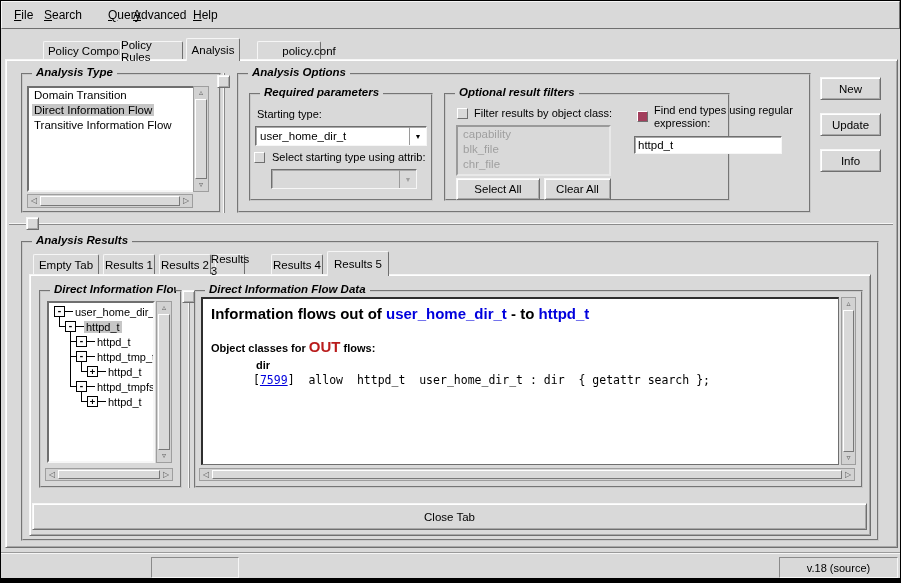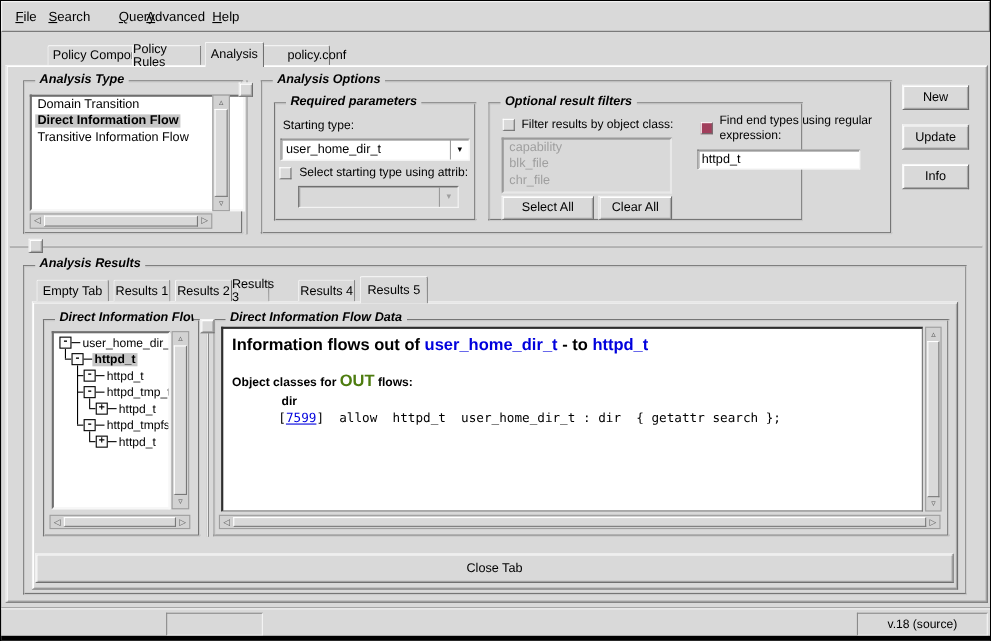--- a/index.html
+++ b/index.html
@@ -17,21 +17,21 @@
   .tab.selected{z-index:6;}
   .panel{background:#d9d9d9;border:1px solid;border-color:#f6f6f6 #6f6f6f #6f6f6f #f6f6f6;box-shadow:inset 1px 1px 0 #ffffff, inset -1px -1px 0 #a8a8a8;box-sizing:border-box;}
   
   .menubar{border:1px solid;border-color:#f6f6f6 #6f6f6f #6f6f6f #f6f6f6;box-sizing:border-box;background:#d9d9d9;}
   .menu-item{position:absolute;top:0;height:26px;line-height:26px;font-size:12px;}
   .mn{text-decoration:underline;text-underline-offset:1px;}
   
   .list{background:#fff;border:2px solid;border-color:#6f6f6f #f7f7f7 #f7f7f7 #6f6f6f;overflow:hidden;box-sizing:border-box;}
   .list .item{height:15px;line-height:15px;padding-left:3px;white-space:nowrap;font-size:11.5px;}
   .list .item span{padding:0 2px;}
-  .sel-bg{background:#c6c6c6;font-weight:bold;}
+  .sel-bg{background:#c6c6c6;}
   .list.disabled{background:#d9d9d9;border-color:#9a9a9a #e8e8e8 #e8e8e8 #9a9a9a;}
   .gray{color:#9f9f9f;}
   
   .sb{background:#d2d2d2;border:1px solid #9e9e9e;box-sizing:border-box;}
   .sb .ar{position:absolute;display:flex;align-items:center;justify-content:center;font-size:8px;color:#5f5f5f;line-height:1;}
   .sbv .ar{left:0;right:0;height:12px;}
   .sbv .up{top:0;} .sbv .down{bottom:0;}
   .sbv .th{position:absolute;left:1px;right:1px;top:12px;bottom:12px;background:#d9d9d9;border:1px solid;border-color:#fff #787878 #787878 #fff;}
   .sbh .ar{top:0;bottom:0;width:12px;}
   .sbh .l{left:0;} .sbh .r{right:0;}
@@ -54,21 +54,21 @@
   .trow{position:absolute;height:13px;display:flex;align-items:center;white-space:nowrap;}
   .tbox{width:11px;height:11px;border:1px solid #000;background:#fcfcfc;box-sizing:border-box;font:bold 9px/8px "DejaVu Sans Mono",monospace;text-align:center;flex:none;}
   .tdash{width:8px;height:0;border-top:1px solid #000;flex:none;}
   .tlabel{font-size:11px;padding:0 2px;white-space:pre;}
   .vline,.hline{position:absolute;background:#000;}
   
   .txt{background:#fff;border-style:solid;border-width:2px 1px 1px 2px;border-color:#2e2e2e #6f6f6f #6f6f6f #2e2e2e;overflow:hidden;box-sizing:border-box;}
   .h1{position:absolute;left:8px;top:6px;font-weight:bold;font-size:15px;white-space:pre;}
   .blue{color:#0000dd;}
   .h2{position:absolute;left:8px;top:39px;font-weight:bold;font-size:11px;white-space:pre;}
-  .h2 .kw{color:#4d7c0f;font-size:15px;}
+  .h2 .kw{color:#b91c1c;font-size:15px;}
   .objclass{position:absolute;left:53px;top:60px;font-weight:bold;font-size:11px;}
   .rule{position:absolute;left:50px;top:74px;font-family:"DejaVu Sans Mono",monospace;font-size:11.5px;white-space:pre;}
   .rule .link{color:#0000dd;text-decoration:underline;}
   
   .status-box{border:1px solid;border-color:#8a8a8a #f6f6f6 #f6f6f6 #8a8a8a;display:flex;align-items:center;justify-content:center;box-sizing:border-box;font-size:11px;}
   .stats{display:flex;gap:13px;white-space:nowrap;}
 </style>
 </head>
 <body>
 
@@ -84,30 +84,30 @@
 
   <div class="abs tab" style="left:8px;top:40px;width:109px;height:18px;margin-left:34px;">
       <span>Policy Components</span>
     </div>
   <div class="abs tab" style="left:119px;top:40px;width:63px;height:18px;">
       <span>Policy Rules</span>
     </div>
   <div class="abs tab selected" style="left:185px;top:37px;width:54px;height:23px;">
       <span>Analysis</span>
     </div>
-  <div class="abs tab" style="left:235px;top:40px;width:64px;height:18px;padding-left:40px;">
+  <div class="abs tab" style="left:256px;top:40px;width:64px;height:18px;padding-left:40px;">
       <span>policy.conf</span>
     </div>
 
   <div class="abs panel" style="left:4px;top:58px;width:893px;height:489px;"></div>
 
   <div class="abs groove" style="left:20px;top:72px;width:200px;height:140px;">
     <span class="lf-title">Analysis Type</span>
   </div>
-  <div class="abs list" style="left:26px;top:85px;width:196px;height:106px;">
+  <div class="abs list" style="left:26px;top:85px;width:182px;height:106px;">
     <div class="item"><span>Domain Transition</span></div>
     <div class="item"><span class="sel-bg">Direct Information Flow</span></div>
     <div class="item"><span>Transitive Information Flow</span></div>
   </div>
   <div class="abs sb sbv" style="left:192px;top:85px;width:16px;height:106px;">
     <div class="ar up">▵</div>
     <div class="th"></div>
     <div class="ar down">▿</div>
   </div>
   <div class="abs sb sbh" style="left:26px;top:193px;width:166px;height:14px;">

